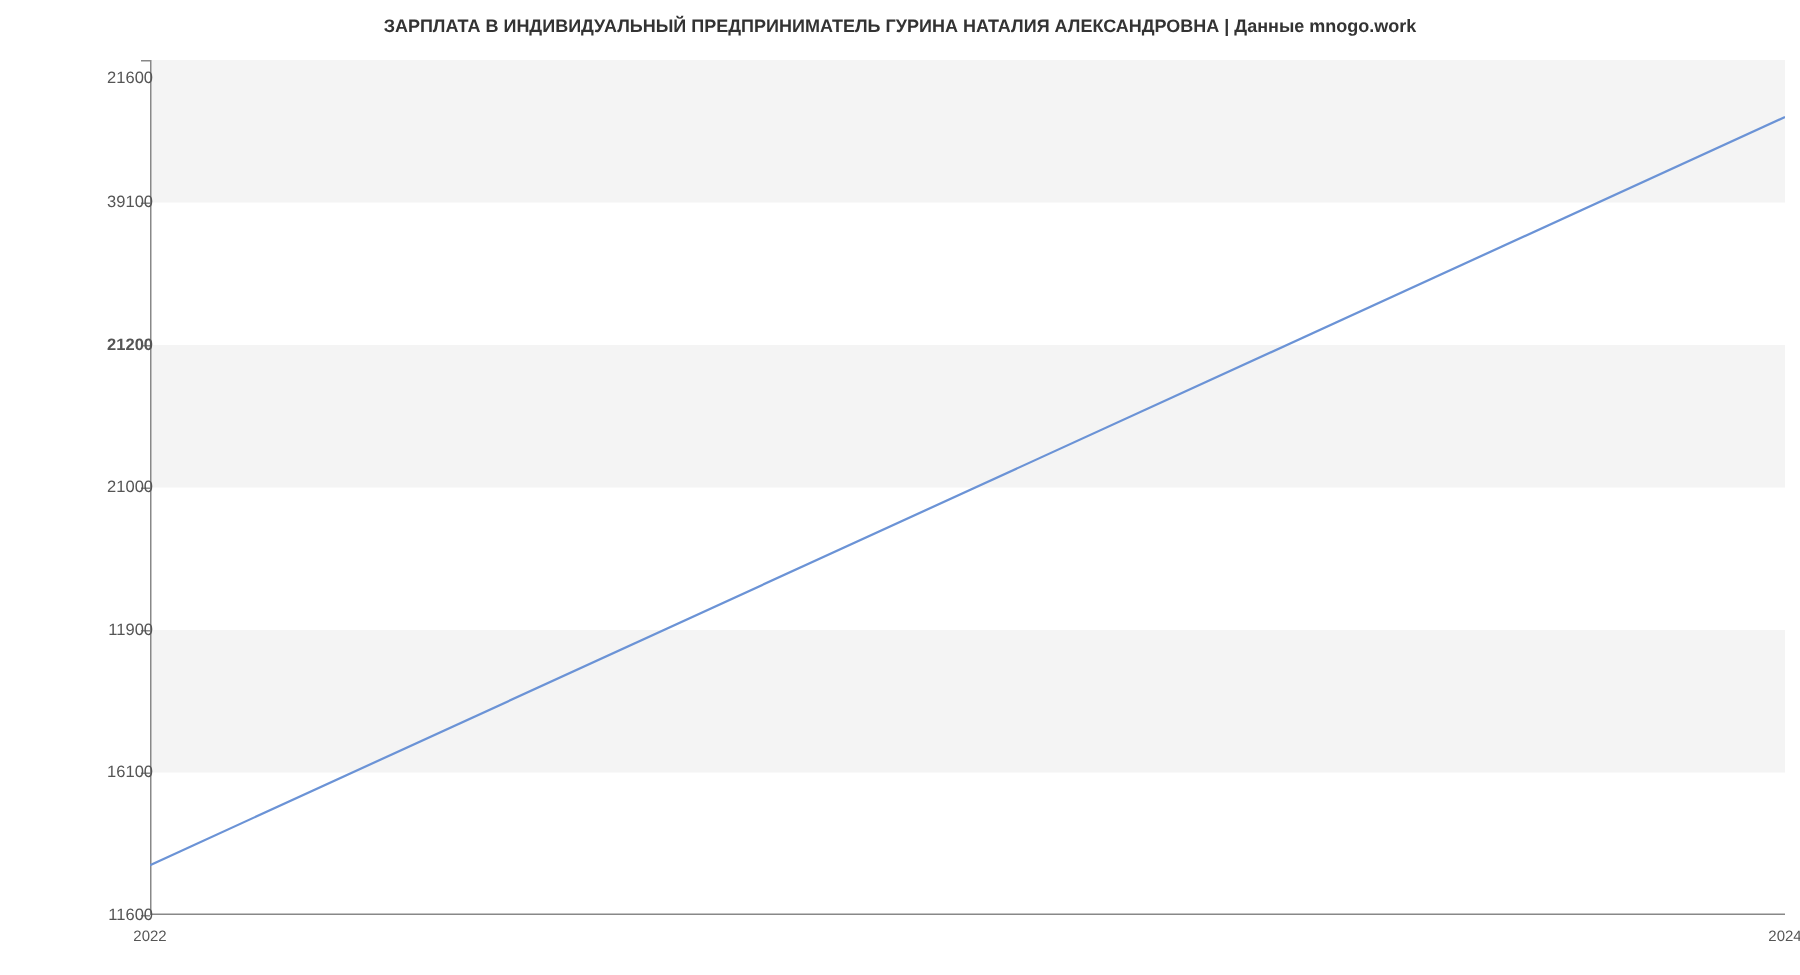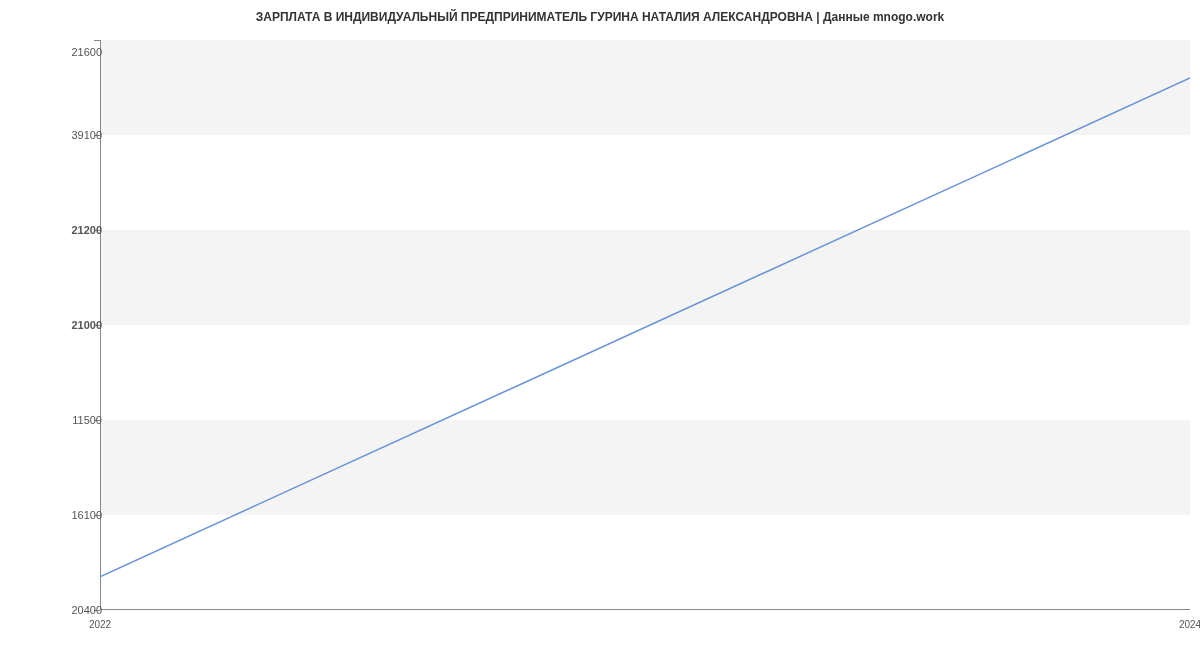--- a/index.html
+++ b/index.html
@@ -93,19 +93,19 @@
   <div class="y-tick" style="top:0%;"></div>
 
   <svg class="data-line" viewBox="0 0 1090 570" preserveAspectRatio="none">
     <line x1="0" y1="536.75" x2="1090" y2="38" stroke="#6b93d6" stroke-width="1.5"></line>
   </svg>
 
   <div class="x-tick-label" style="left:0%;">2022</div>
   <div class="x-tick-label" style="left:100%;">2024</div>
 </div>
 
-<div class="y-tick-label" style="top:610px;">20400</div>
+<div class="y-tick-label" style="top:610px;">11600</div>
 <div class="y-tick-label" style="top:515px;">16100</div>
-<div class="y-tick-label" style="top:420px;">11500</div>
-<div class="y-tick-label" style="top:325px;font-weight:bold;">21000</div>
+<div class="y-tick-label" style="top:420px;">11900</div>
+<div class="y-tick-label" style="top:325px;">21000</div>
 <div class="y-tick-label" style="top:230px;font-weight:bold;">21200</div>
 <div class="y-tick-label" style="top:135px;">39100</div>
 <div class="y-tick-label" style="top:40px;margin-top:12px;">21600</div>
 
 </body></html>

